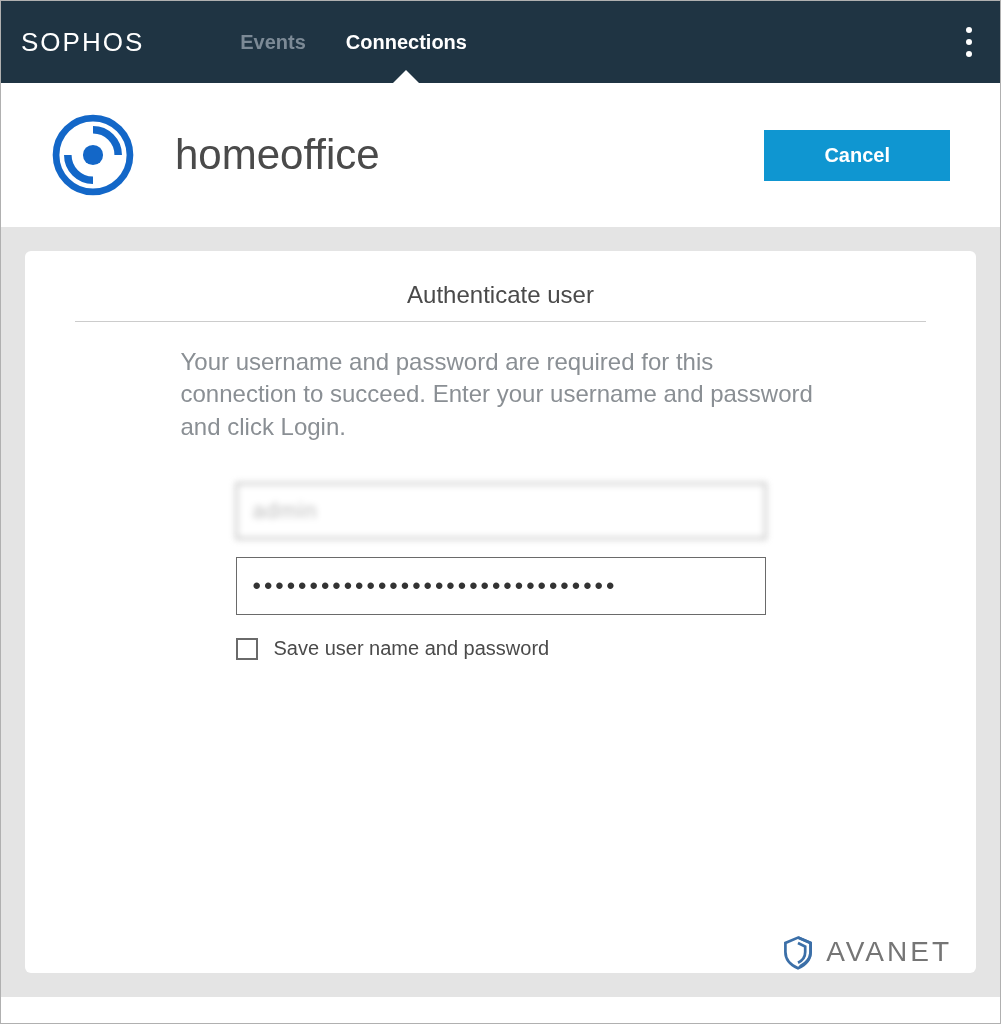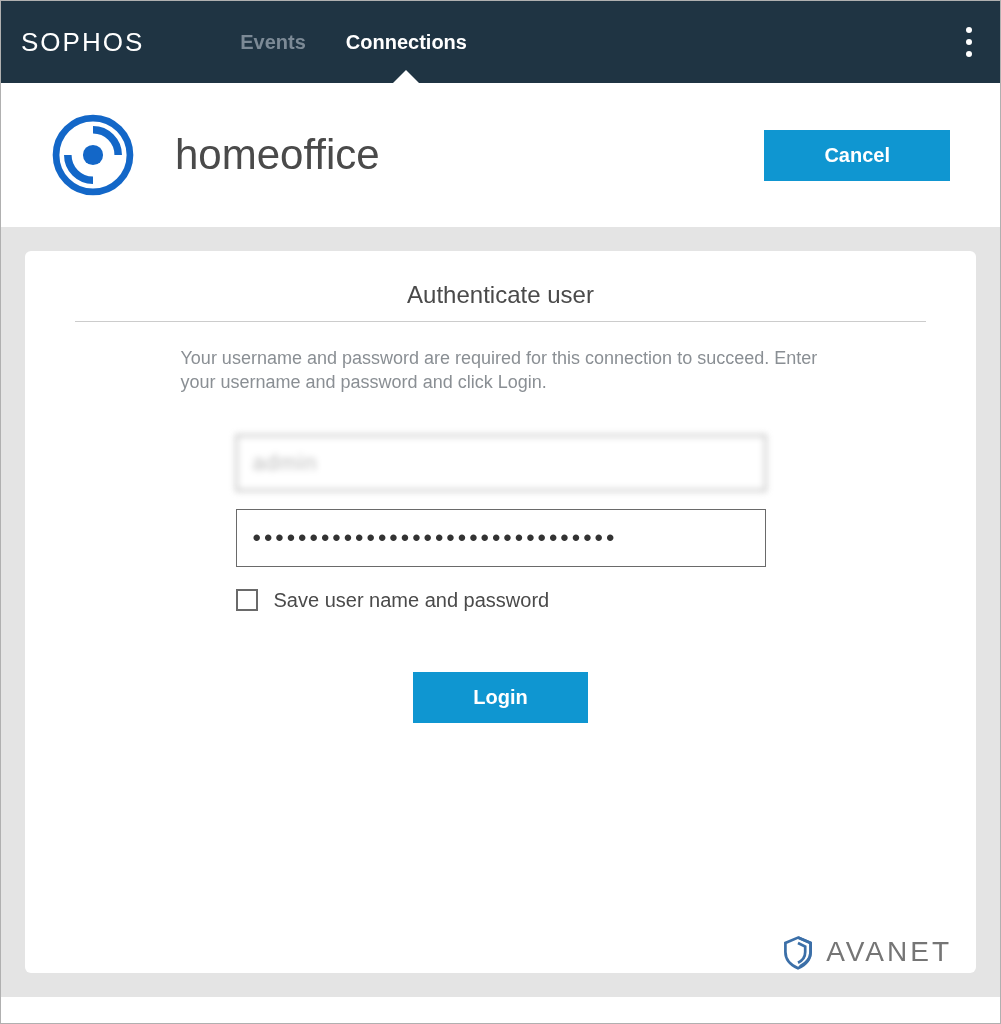--- a/index.html
+++ b/index.html
@@ -122,21 +122,21 @@
       text-align: center;
       font-size: 24px;
       color: #4a4a4a;
       font-weight: 500;
       padding-bottom: 12px;
       border-bottom: 1px solid #ccc;
       margin-bottom: 24px;
     }
     .auth-desc {
       color: #8a8f94;
-      font-size: 18px;
+      font-size: 24px;
       font-weight: 300;
       line-height: 1.35;
       max-width: 640px;
       margin: 16px auto 40px;
     }
     .field {
       width: 530px;
       margin: 0 auto 18px;
       display: block;
       border: 1px solid #6a6a6a;
@@ -230,21 +230,20 @@
     <div class="auth-desc">Your username and password are required for this connection to succeed. Enter your username and password and click Login.</div>
 
     <input type="text" class="field username" value="admin" style="">
     <input type="text" class="field password" value="••••••••••••••••••••••••••••••••" style="">
 
     <div class="save-row">
       <div class="checkbox"></div>
       <div class="save-label">Save user name and password</div>
     </div>
 
-    <button class="login-btn">Login</button>
 
     <div class="watermark">
       <svg viewBox="0 0 40 40" width="36" height="36">
         <path d="M20 4 L34 10 L34 20 Q34 32 20 38 Q6 32 6 20 L6 10 Z" fill="none" stroke="#3b6fa8" stroke-width="3"></path>
         <path d="M20 4 L34 10 L34 20 Q34 30 22 36" fill="none" stroke="#3b6fa8" stroke-width="3"></path>
         <path d="M20 10 L28 14 L28 20 Q28 28 20 32" fill="none" stroke="#3b6fa8" stroke-width="3"></path>
       </svg>
       <span>AVANET</span>
     </div>
   </div>

